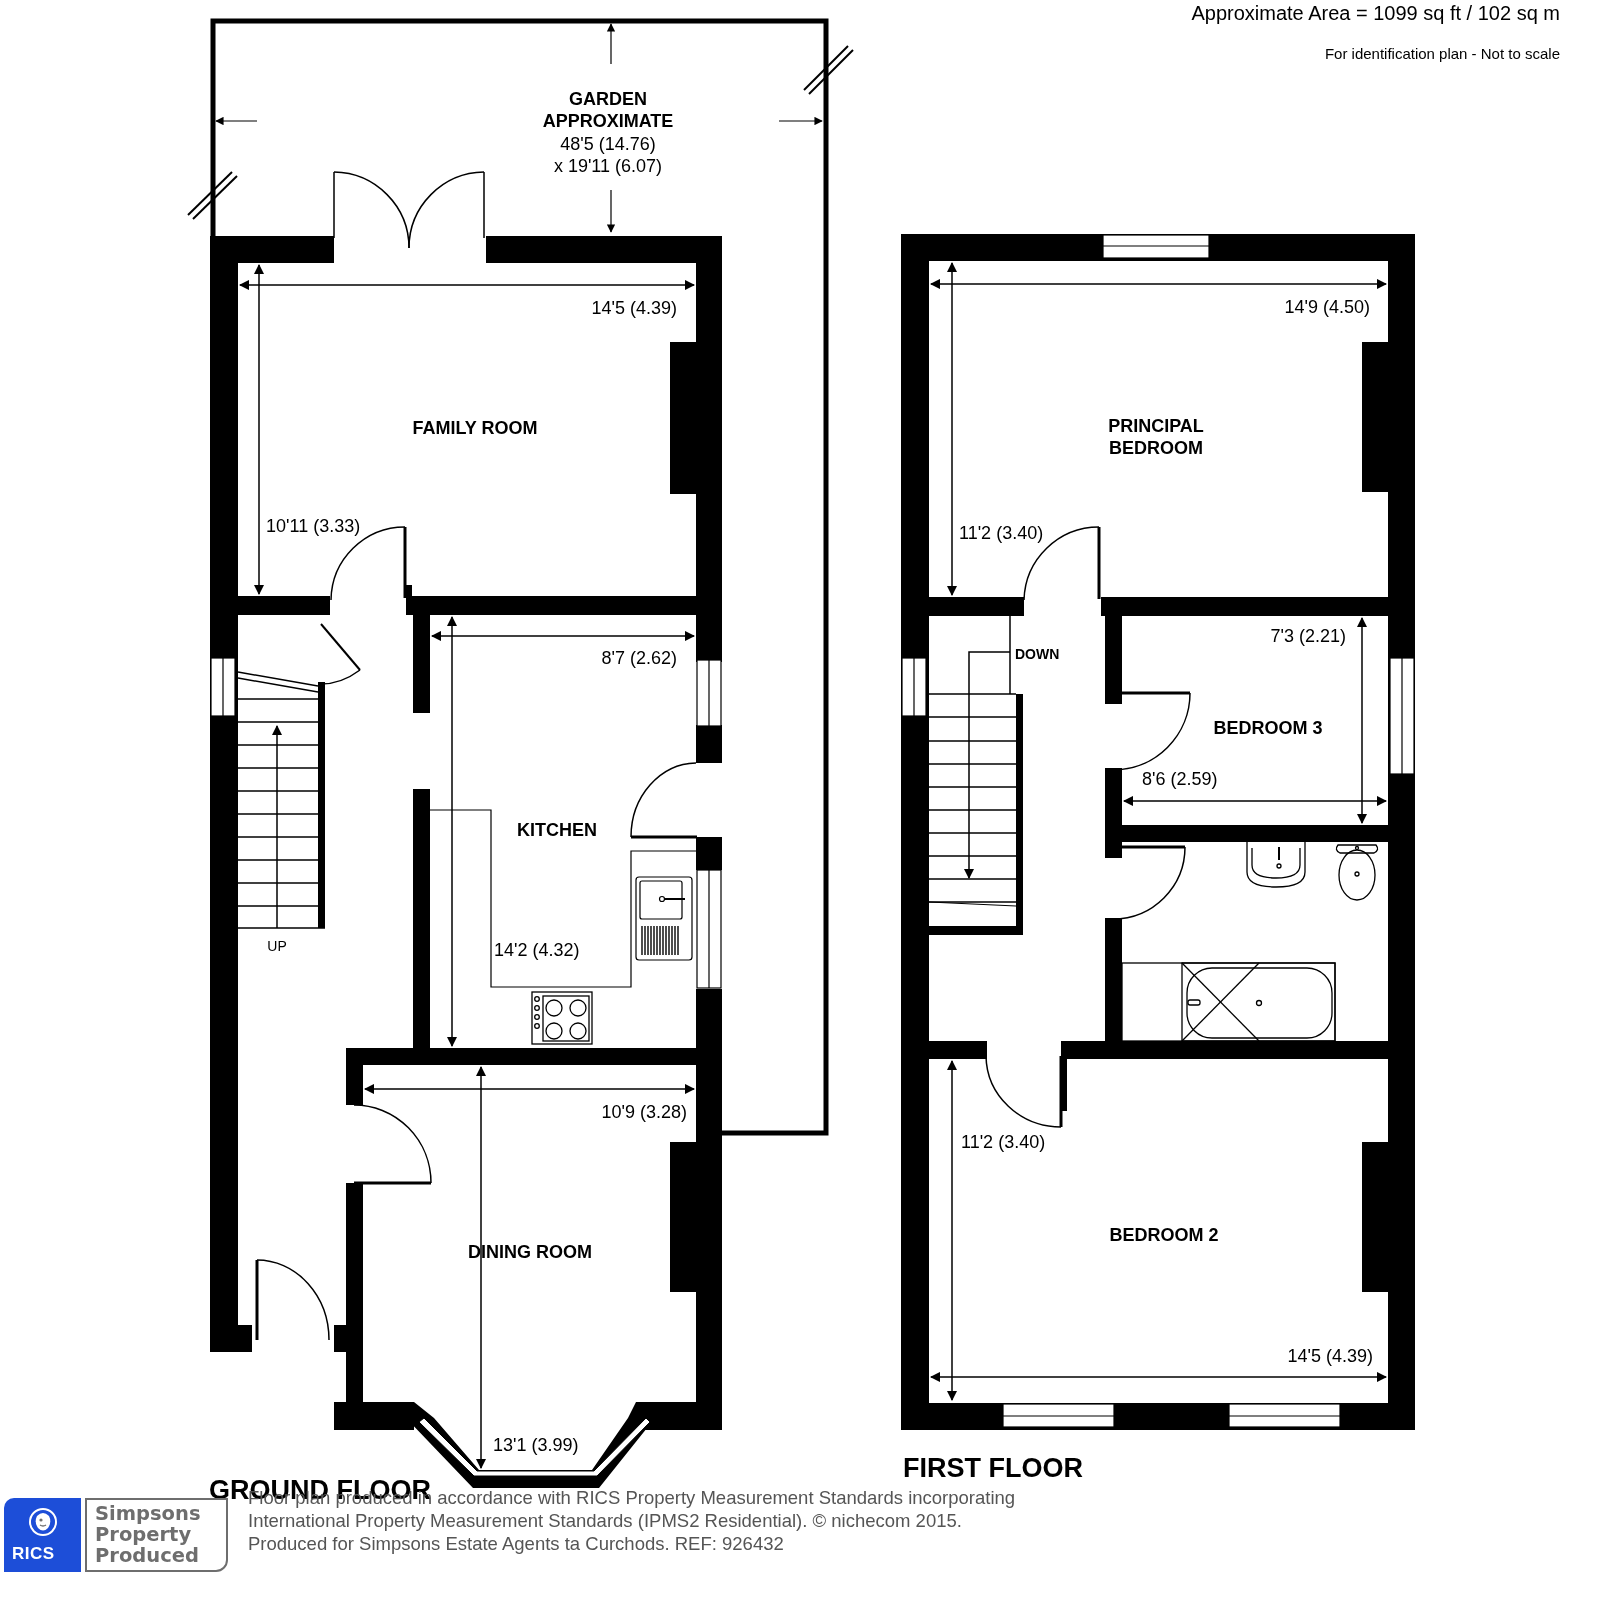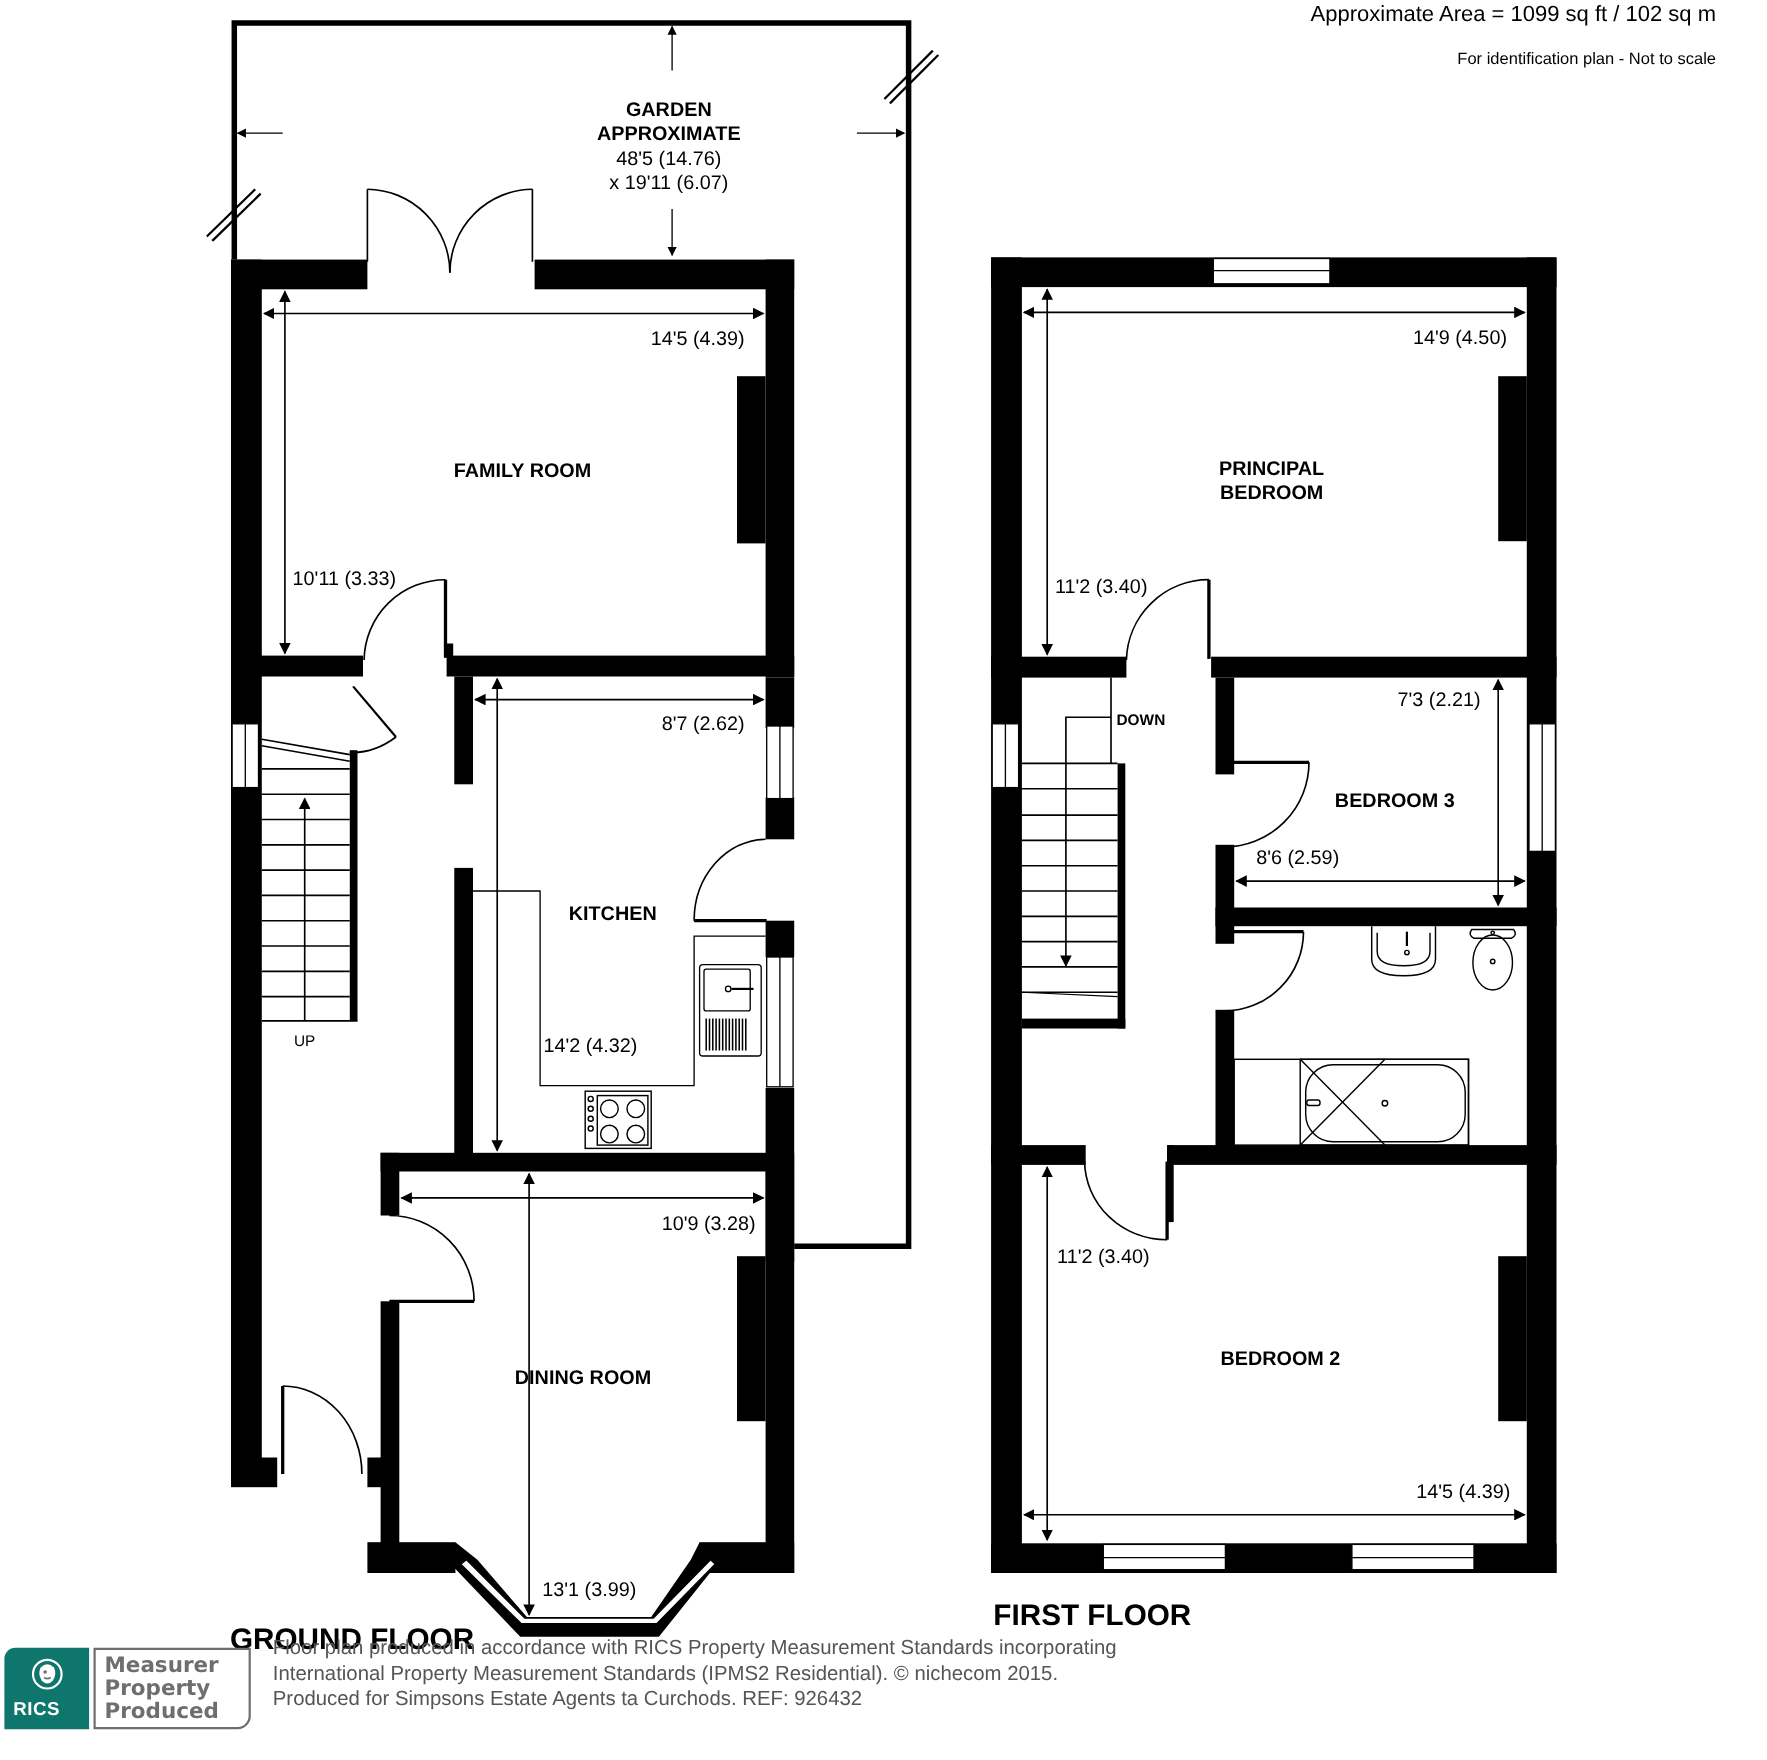--- a/index.html
+++ b/index.html
@@ -3,21 +3,21 @@
 <meta charset="utf-8">
 <style>
   html, body { margin: 0; padding: 0; background: #ffffff; }
   body { width: 1606px; height: 1600px; position: relative; overflow: hidden; font-family: "Liberation Sans", sans-serif; color: #000; }
   #plan { position: absolute; left: 0; top: 0; }
   .area-title { position: absolute; right: 46px; top: 2px; font-size: 20px; white-space: nowrap; }
   .area-sub { position: absolute; right: 46px; top: 45px; font-size: 15px; white-space: nowrap; }
   .floor-label { position: absolute; font-weight: bold; font-size: 27px; white-space: nowrap; }
   .footer-text { position: absolute; left: 248px; top: 1486px; font-size: 18.5px; line-height: 23px; color: #555; white-space: nowrap; }
   .rics-badge { position: absolute; left: 4px; top: 1498px; width: 227px; height: 74px; }
-  .rics-dark { position: absolute; left: 0; top: 0; width: 77px; height: 74px; background: #0f766e; border-radius: 10px 0 0 0; }
+  .rics-dark { position: absolute; left: 0; top: 0; width: 77px; height: 74px; background: #1d4ed8; border-radius: 10px 0 0 0; }
   .rics-word { position: absolute; left: 8px; top: 46px; color: #fff; font-weight: bold; font-size: 17px; letter-spacing: 0.5px; }
   .rics-lion { position: absolute; left: 24px; top: 8px; width: 30px; height: 34px; }
   .rics-light { position: absolute; left: 81px; top: 0; width: 139px; height: 70px; border: 2px solid #6e6e6e; border-radius: 0 0 12px 0; }
   .rics-cert { position: absolute; left: 8px; top: 3px; color: #6e6e6e; font-weight: bold; font-size: 19.5px; line-height: 21px; font-family: "DejaVu Sans", sans-serif; }
   .svg-label { font-family: "Liberation Sans", sans-serif; }
 </style>
 </head>
 <body>
 
 <svg id="plan" width="1606" height="1600" viewBox="0 0 1606 1600" xmlns="http://www.w3.org/2000/svg">
@@ -330,21 +330,21 @@
     <svg class="rics-lion" viewBox="0 0 30 34">
       <circle cx="15" cy="16" r="13" fill="none" stroke="#fff" stroke-width="2"></circle>
       <path d="M9,10 Q15,4 21,10 Q24,16 20,22 Q15,27 10,22 Q6,16 9,10 Z" fill="#fff"></path>
       <circle cx="13" cy="14" r="1.6" fill="#6e6e6e"></circle>
       <path d="M12,19 Q15,21 18,19" stroke="#6e6e6e" stroke-width="1.4" fill="none"></path>
     </svg>
     <div class="rics-word">RICS</div>
   </div>
   <div class="rics-light">
     <div class="rics-cert">
-      <div>Measurer</div>
+      <div>Simpsons</div>
       <div>Property</div>
       <div>Produced</div>
     </div>
   </div>
 </div>
 
 <div class="footer-text">
   <div>Floor plan produced in accordance with RICS Property Measurement Standards incorporating</div>
   <div>International Property Measurement Standards (IPMS2 Residential).   © nichecom 2015.</div>
   <div>Produced for Simpsons Estate Agents ta Curchods.   REF:  926432</div>

